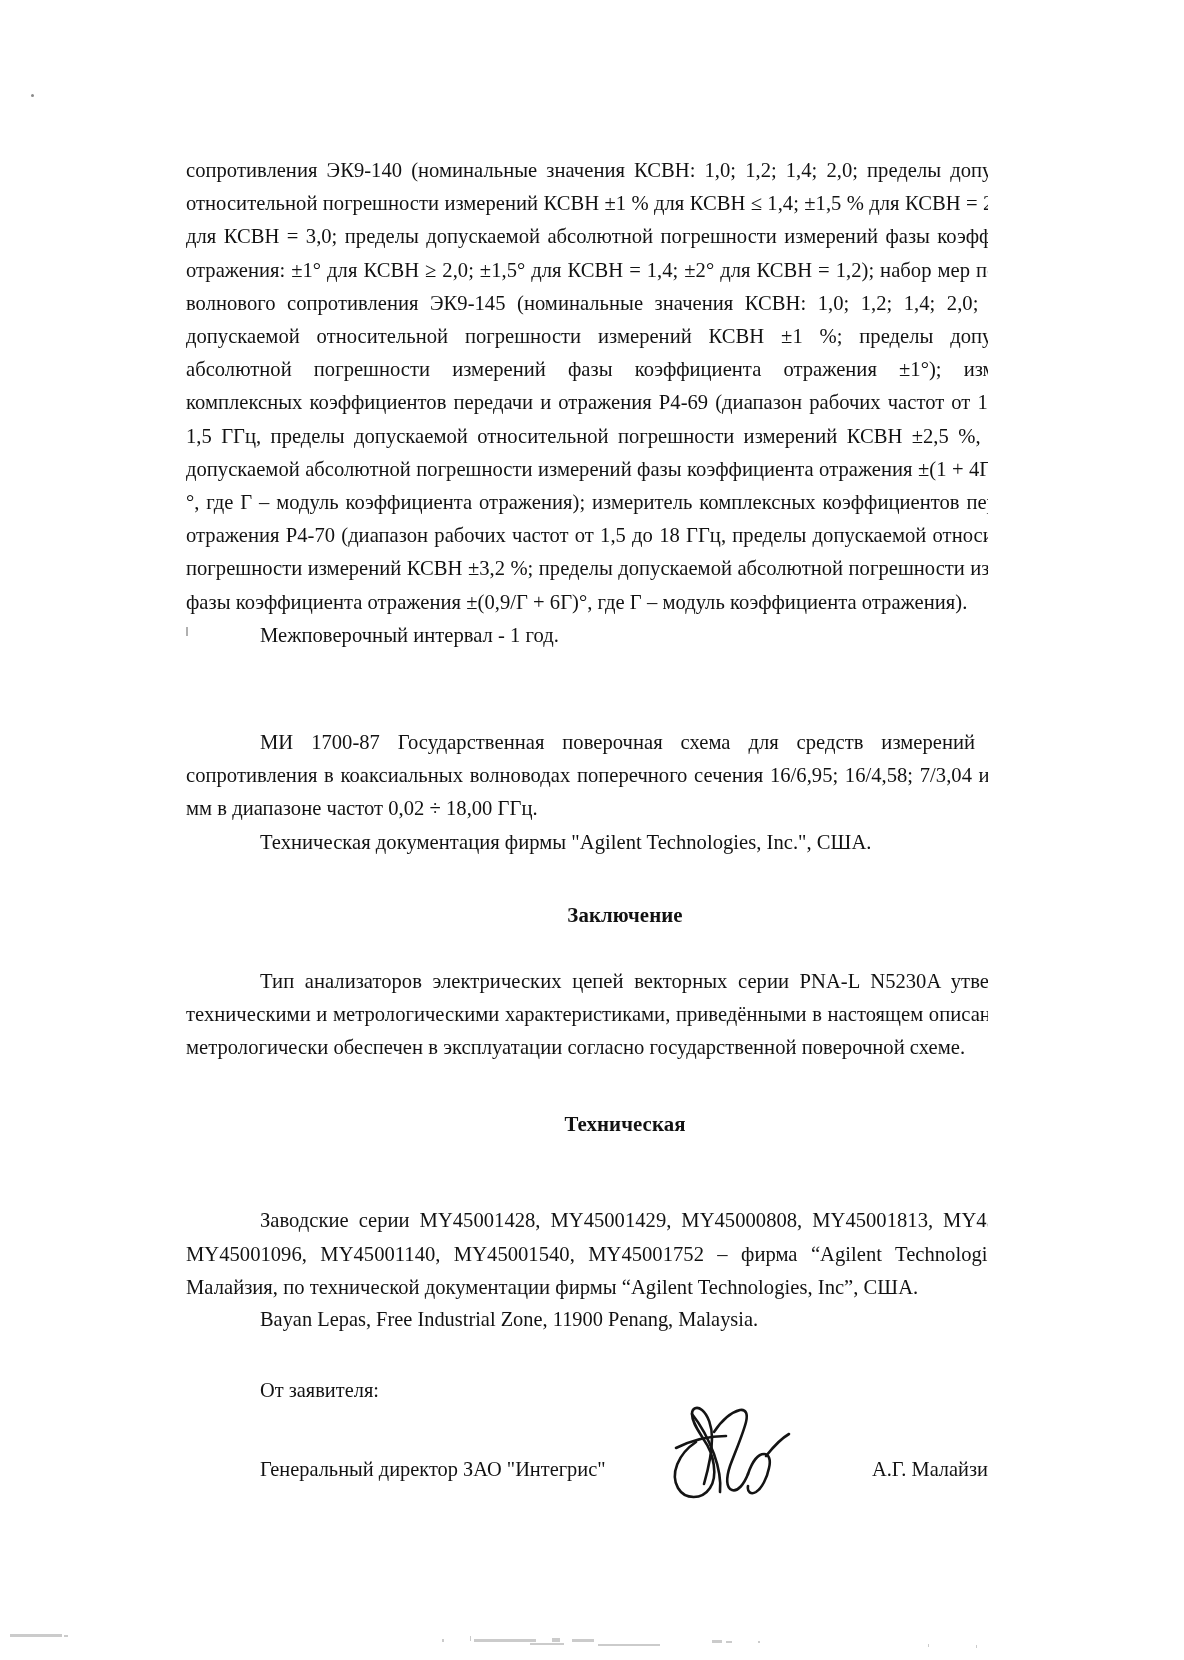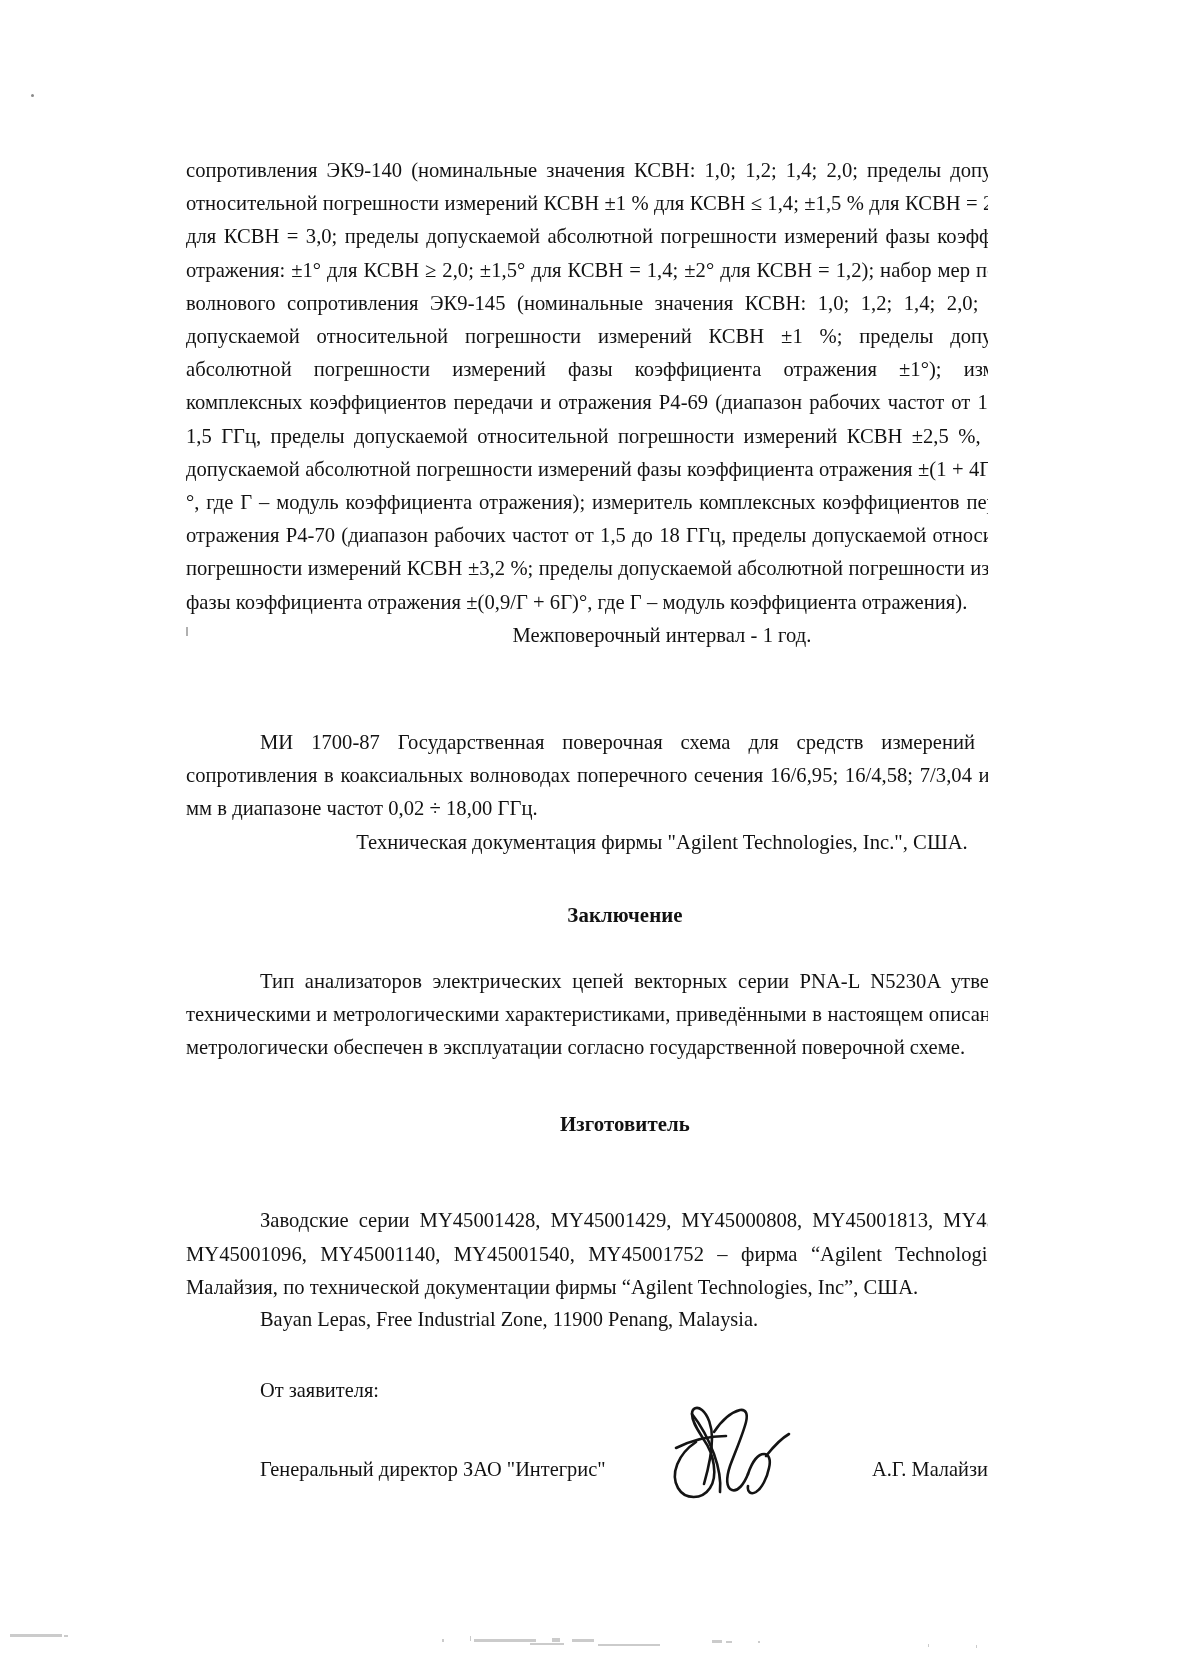--- a/index.html
+++ b/index.html
@@ -26,21 +26,21 @@
 
   p {
     margin: 0;
     font-size: 20.6px;
     line-height: 33.2px;
     text-align: justify;
     text-justify: inter-word;
     letter-spacing: 0.02px;
   }
   p.indent { text-indent: 74px; }
-  p.flat { text-align: center; }
+  p.flat { text-align: left; }
 
   h2.heading {
     margin: 0;
     font-size: 20.8px;
     line-height: 32px;
     font-weight: bold;
     text-align: center;
     letter-spacing: 0.1px;
   }
   .sp-26 { height: 26px; }
@@ -167,21 +167,21 @@
     <div class="sp-40"></div>
 
     <h2 class="heading">Заключение</h2>
 
     <div class="sp-34"></div>
 
     <p class="indent">Тип анализаторов электрических цепей векторных серии PNA-L N5230A утвержден с техническими и метрологическими характеристиками, приведёнными в настоящем описании типа, метрологически обеспечен в эксплуатации согласно государственной поверочной схеме.</p>
 
     <div class="sp-44"></div>
 
-    <h2 class="heading">Изготовитель</h2>
+    <h2 class="heading">Техническая</h2>
 
     <div class="sp-34"></div>
 
 
 
     <div class="sp-30"></div>
 
     <p class="indent">Заводские серии MY45001428, MY45001429, MY45000808, MY45001813, MY45000553, MY45001096, MY45001140, MY45001540, MY45001752 – фирма “Agilent Technologies, Inc”, Малайзия, по технической документации фирмы “Agilent Technologies, Inc”, США.</p>
 
     <div class="mf-line">Bayan Lepas, Free Industrial Zone, 11900 Penang, Malaysia.</div>

